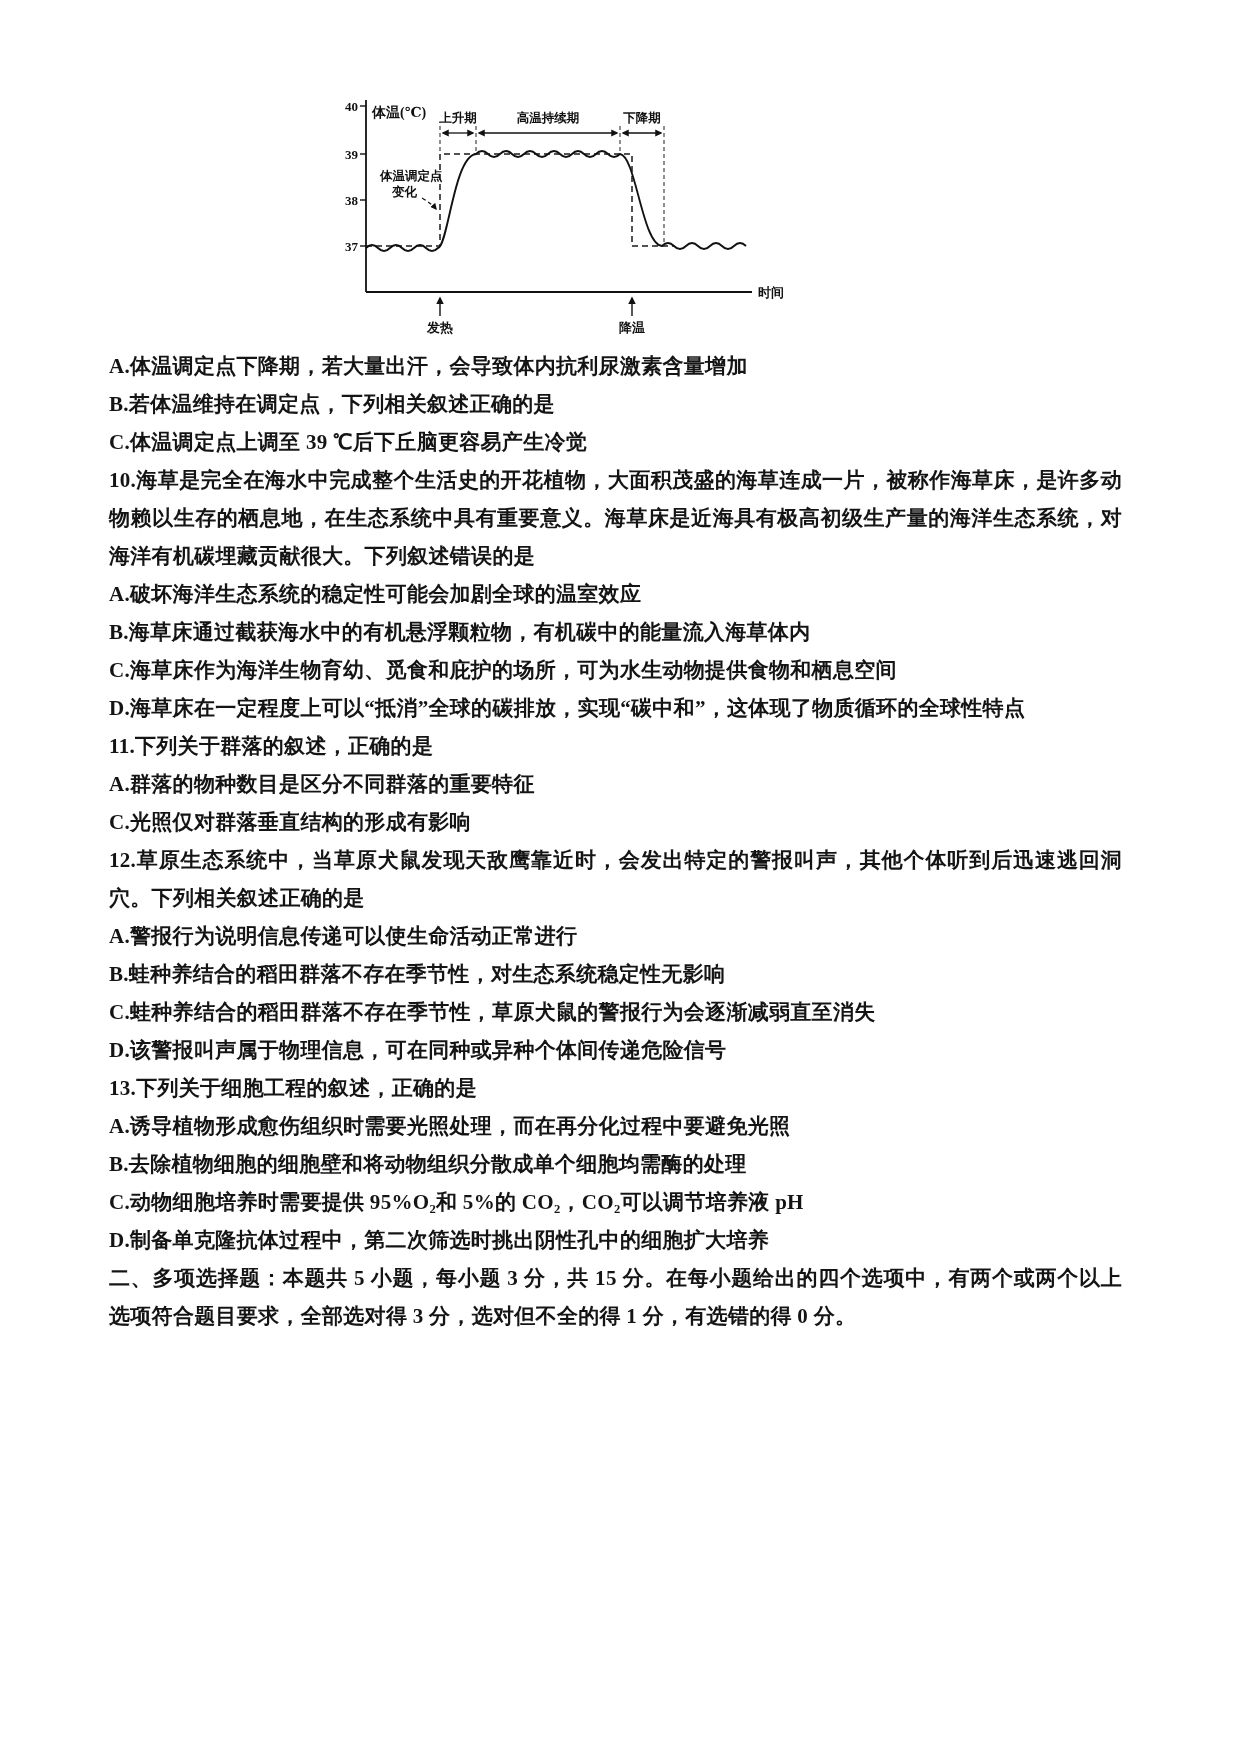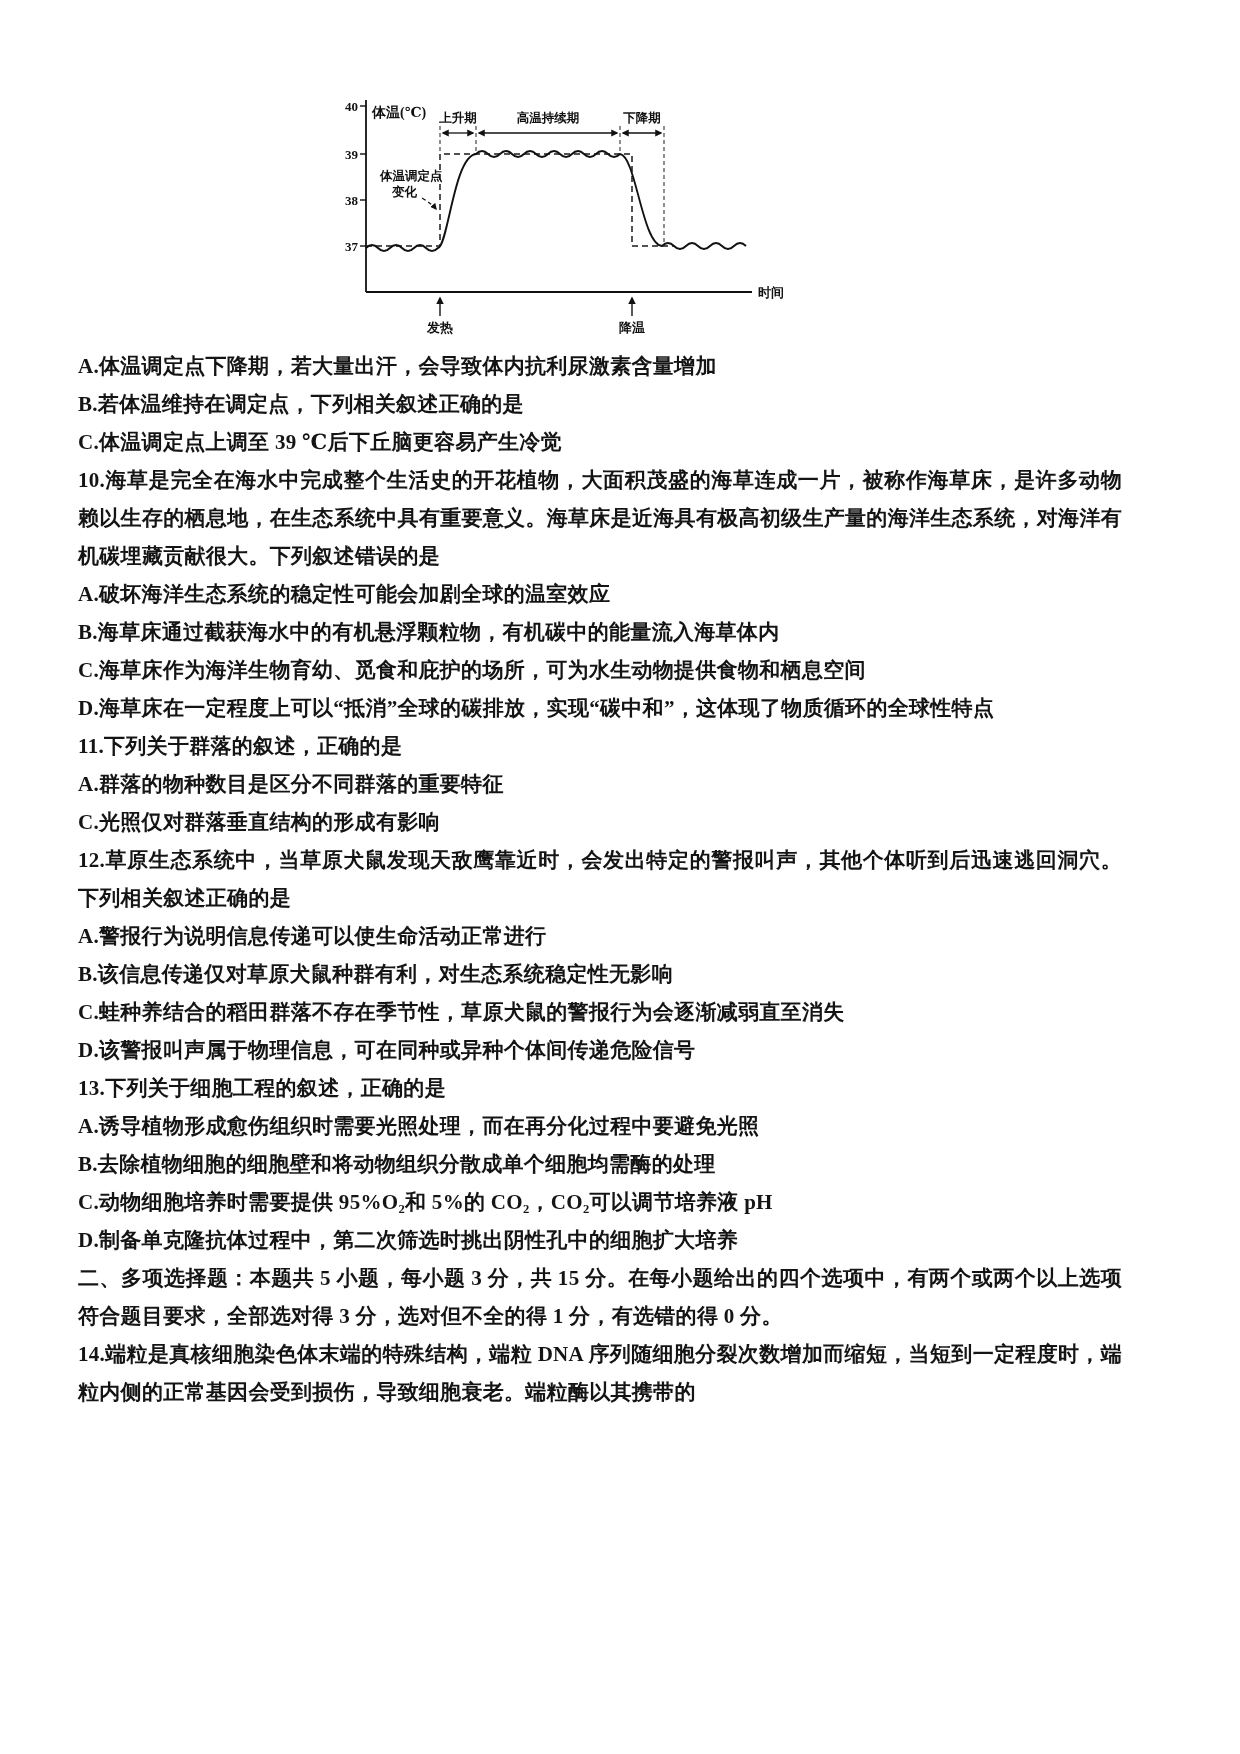--- a/index.html
+++ b/index.html
@@ -4,21 +4,21 @@
 <style>
   html,body{margin:0;padding:0;}
   body{
     width:1240px;height:1754px;background:#ffffff;
     font-family:"Liberation Serif","DejaVu Serif",serif;
     color:#141414;
   }
   .page{width:1240px;height:1754px;overflow:hidden;position:relative;}
   .figure{margin:92px 0 4px 322px;width:480px;}
   .figure svg text{font-family:"Liberation Serif","DejaVu Serif",serif;font-weight:700;fill:#111;}
-  .doc{margin:6px 118px 0 78px;}
+  .doc{margin:6px 118px 0 109px;font-family:Liberation Serif, serif;}
   .doc p{
     margin:0;padding:0;
     font-size:21px;line-height:38px;
     font-weight:600;
     text-align:justify;
     letter-spacing:0.3px;
   }
 </style>
 </head>
 <body>
@@ -84,25 +84,24 @@
     <p>10.海草是完全在海水中完成整个生活史的开花植物，大面积茂盛的海草连成一片，被称作海草床，是许多动物赖以生存的栖息地，在生态系统中具有重要意义。海草床是近海具有极高初级生产量的海洋生态系统，对海洋有机碳埋藏贡献很大。下列叙述错误的是</p>
     <p>A.破坏海洋生态系统的稳定性可能会加剧全球的温室效应</p>
     <p>B.海草床通过截获海水中的有机悬浮颗粒物，有机碳中的能量流入海草体内</p>
     <p>C.海草床作为海洋生物育幼、觅食和庇护的场所，可为水生动物提供食物和栖息空间</p>
     <p>D.海草床在一定程度上可以“抵消”全球的碳排放，实现“碳中和”，这体现了物质循环的全球性特点</p>
     <p>11.下列关于群落的叙述，正确的是</p>
     <p>A.群落的物种数目是区分不同群落的重要特征</p>
     <p>C.光照仅对群落垂直结构的形成有影响</p>
     <p>12.草原生态系统中，当草原犬鼠发现天敌鹰靠近时，会发出特定的警报叫声，其他个体听到后迅速逃回洞穴。下列相关叙述正确的是</p>
     <p>A.警报行为说明信息传递可以使生命活动正常进行</p>
-    <p>B.该信息传递仅对草原犬鼠种群有利，对生态系统稳定性无影响</p>
+    <p>B.蛙种养结合的稻田群落不存在季节性，对生态系统稳定性无影响</p>
     <p>C.蛙种养结合的稻田群落不存在季节性，草原犬鼠的警报行为会逐渐减弱直至消失</p>
     <p>D.该警报叫声属于物理信息，可在同种或异种个体间传递危险信号</p>
     <p>13.下列关于细胞工程的叙述，正确的是</p>
     <p>A.诱导植物形成愈伤组织时需要光照处理，而在再分化过程中要避免光照</p>
     <p>B.去除植物细胞的细胞壁和将动物组织分散成单个细胞均需酶的处理</p>
     <p>C.动物细胞培养时需要提供 95%O₂和 5%的 CO₂，CO₂可以调节培养液 pH</p>
     <p>D.制备单克隆抗体过程中，第二次筛选时挑出阴性孔中的细胞扩大培养</p>
     <p>二、多项选择题：本题共 5 小题，每小题 3 分，共 15 分。在每小题给出的四个选项中，有两个或两个以上选项符合题目要求，全部选对得 3 分，选对但不全的得 1 分，有选错的得 0 分。</p>
-    <p>14.端粒是真核细胞染色体末端的特殊结构，端粒 DNA 序列随细胞分裂次数增加而缩短，当短到一定程度时，端粒内侧的正常基因会受到损伤，导致细胞衰老。端粒酶以其携带的</p>
   </div>
 
 </div>
 
 </body></html>

